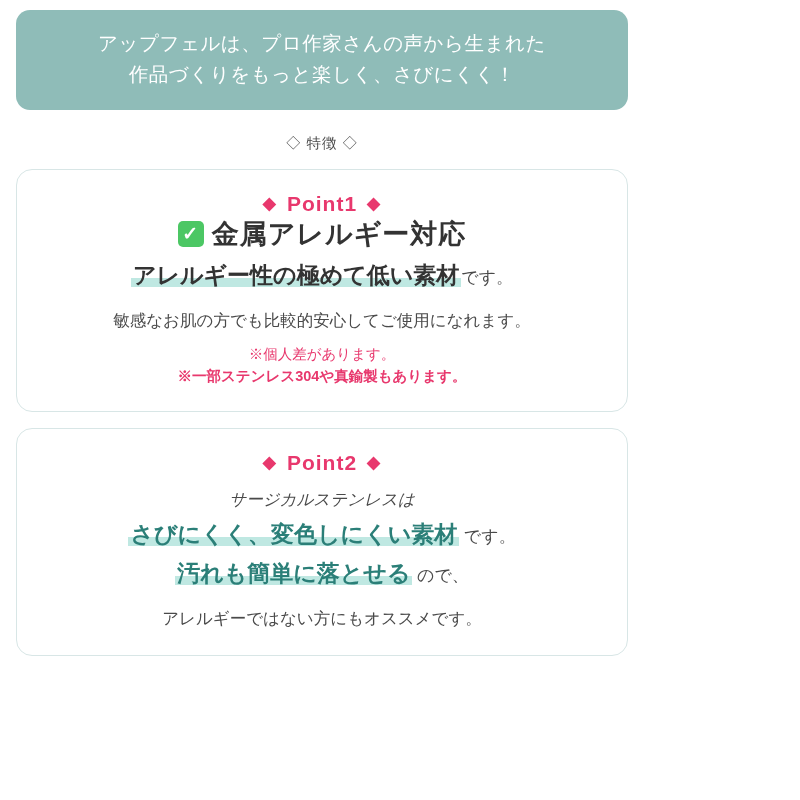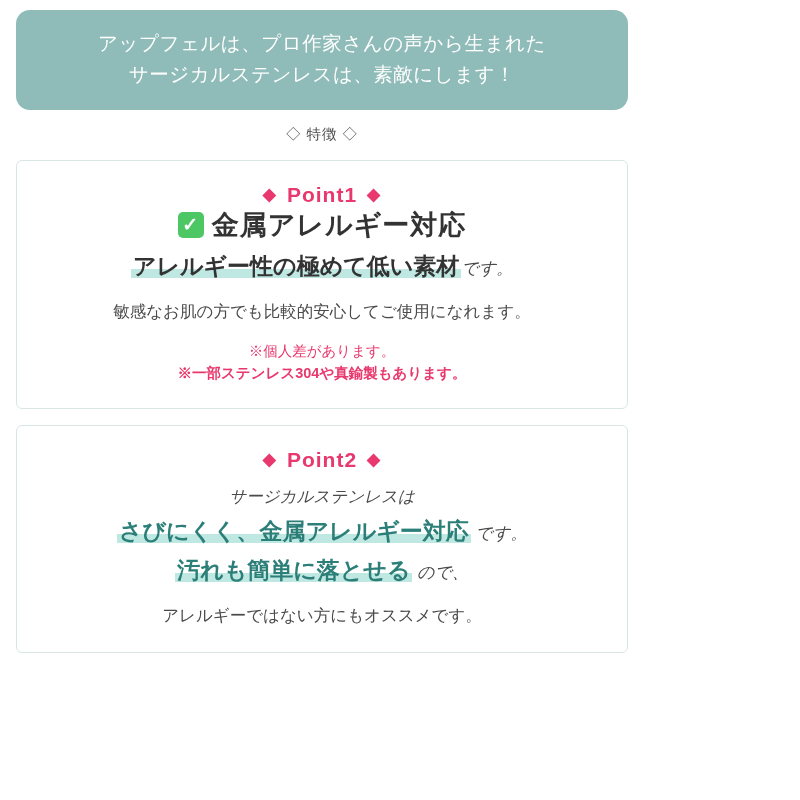--- a/index.html
+++ b/index.html
@@ -43,28 +43,28 @@
     font-size: 21px;
     font-weight: bold;
     color: #3a3a3a;
     margin-top: 20px;
     letter-spacing: 1px;
   }
   .sub-title {
     text-align: center;
     font-size: 14.5px;
     color: #4a4a4a;
-    margin-top: 15px;
+    margin-top: 24px;
     letter-spacing: 1px;
   }
 
   
   .card {
     border: 1px solid #d8e6e6;
-    border-radius: 6px;
+    border-radius: 16px;
     margin-top: 16px;
     padding: 22px 18px 24px 18px;
     text-align: center;
     background: #ffffff;
     box-sizing: border-box;
   }
   .point-label {
     color: #e8386d;
     font-size: 21px;
     font-weight: bold;
@@ -109,44 +109,43 @@
     background: linear-gradient(transparent 62%, #bfe8e2 62%, #bfe8e2 96%, transparent 96%);
     font-size: 23px;
     font-weight: bold;
     color: #333333;
     padding: 0 2px;
   }
   .hl.teal-text { color: #2b7f78; }
   .after {
     font-size: 17px;
     color: #4a4a4a;
-    font-style: italic;
   }
   .note {
     color: #e8386d;
     font-size: 14.5px;
     line-height: 22px;
-    margin-top: 16px;
+    margin-top: 10px;
   }
   .note.second { margin-top: 0; font-weight: bold; }
   .p2-line {
     font-size: 16.5px;
     color: #4a4a4a;
     margin-top: 14px;
     font-style: italic;
   }
 </style>
 </head>
 <body>
 
 <div class="page">
 
   <div class="hero">
     <div class="hero-line">アップフェルは、プロ作家さんの声から生まれた</div>
-    <div class="hero-line">サージカルステンレスは、素敵にします！</div>
+    <div class="hero-line">作品づくりをもっと楽しく、さびにくく！</div>
   </div>
 
   <div class="sub-title">◇ 特徴 ◇</div>
 
   <div class="card">
     <div class="point-label">
       <span class="diamond">◆</span><span>Point1</span><span class="diamond">◆</span>
     </div>
     <div class="point-head">
       <span class="check-box">✓</span><span>金属アレルギー対応</span>
@@ -158,21 +157,21 @@
     <div class="note">※個人差があります。</div>
     <div class="note second">※一部ステンレス304や真鍮製もあります。</div>
   </div>
 
   <div class="card">
     <div class="point-label">
       <span class="diamond">◆</span><span>Point2</span><span class="diamond">◆</span>
     </div>
     <div class="p2-line">サージカルステンレスは</div>
     <div class="body-line tight">
-      <span class="hl teal-text">さびにくく、金属アレルギー対応</span>&nbsp;<span class="after">です。</span>
+      <span class="hl teal-text">さびにくく、変色しにくい素材</span>&nbsp;<span class="after">です。</span>
     </div>
     <div class="body-line tight">
       <span class="hl teal-text">汚れも簡単に落とせる</span>&nbsp;<span class="after">ので、</span>
     </div>
     <div class="body-line">アレルギーではない方にもオススメです。</div>
   </div>
 
 </div>
 
 </body></html>

